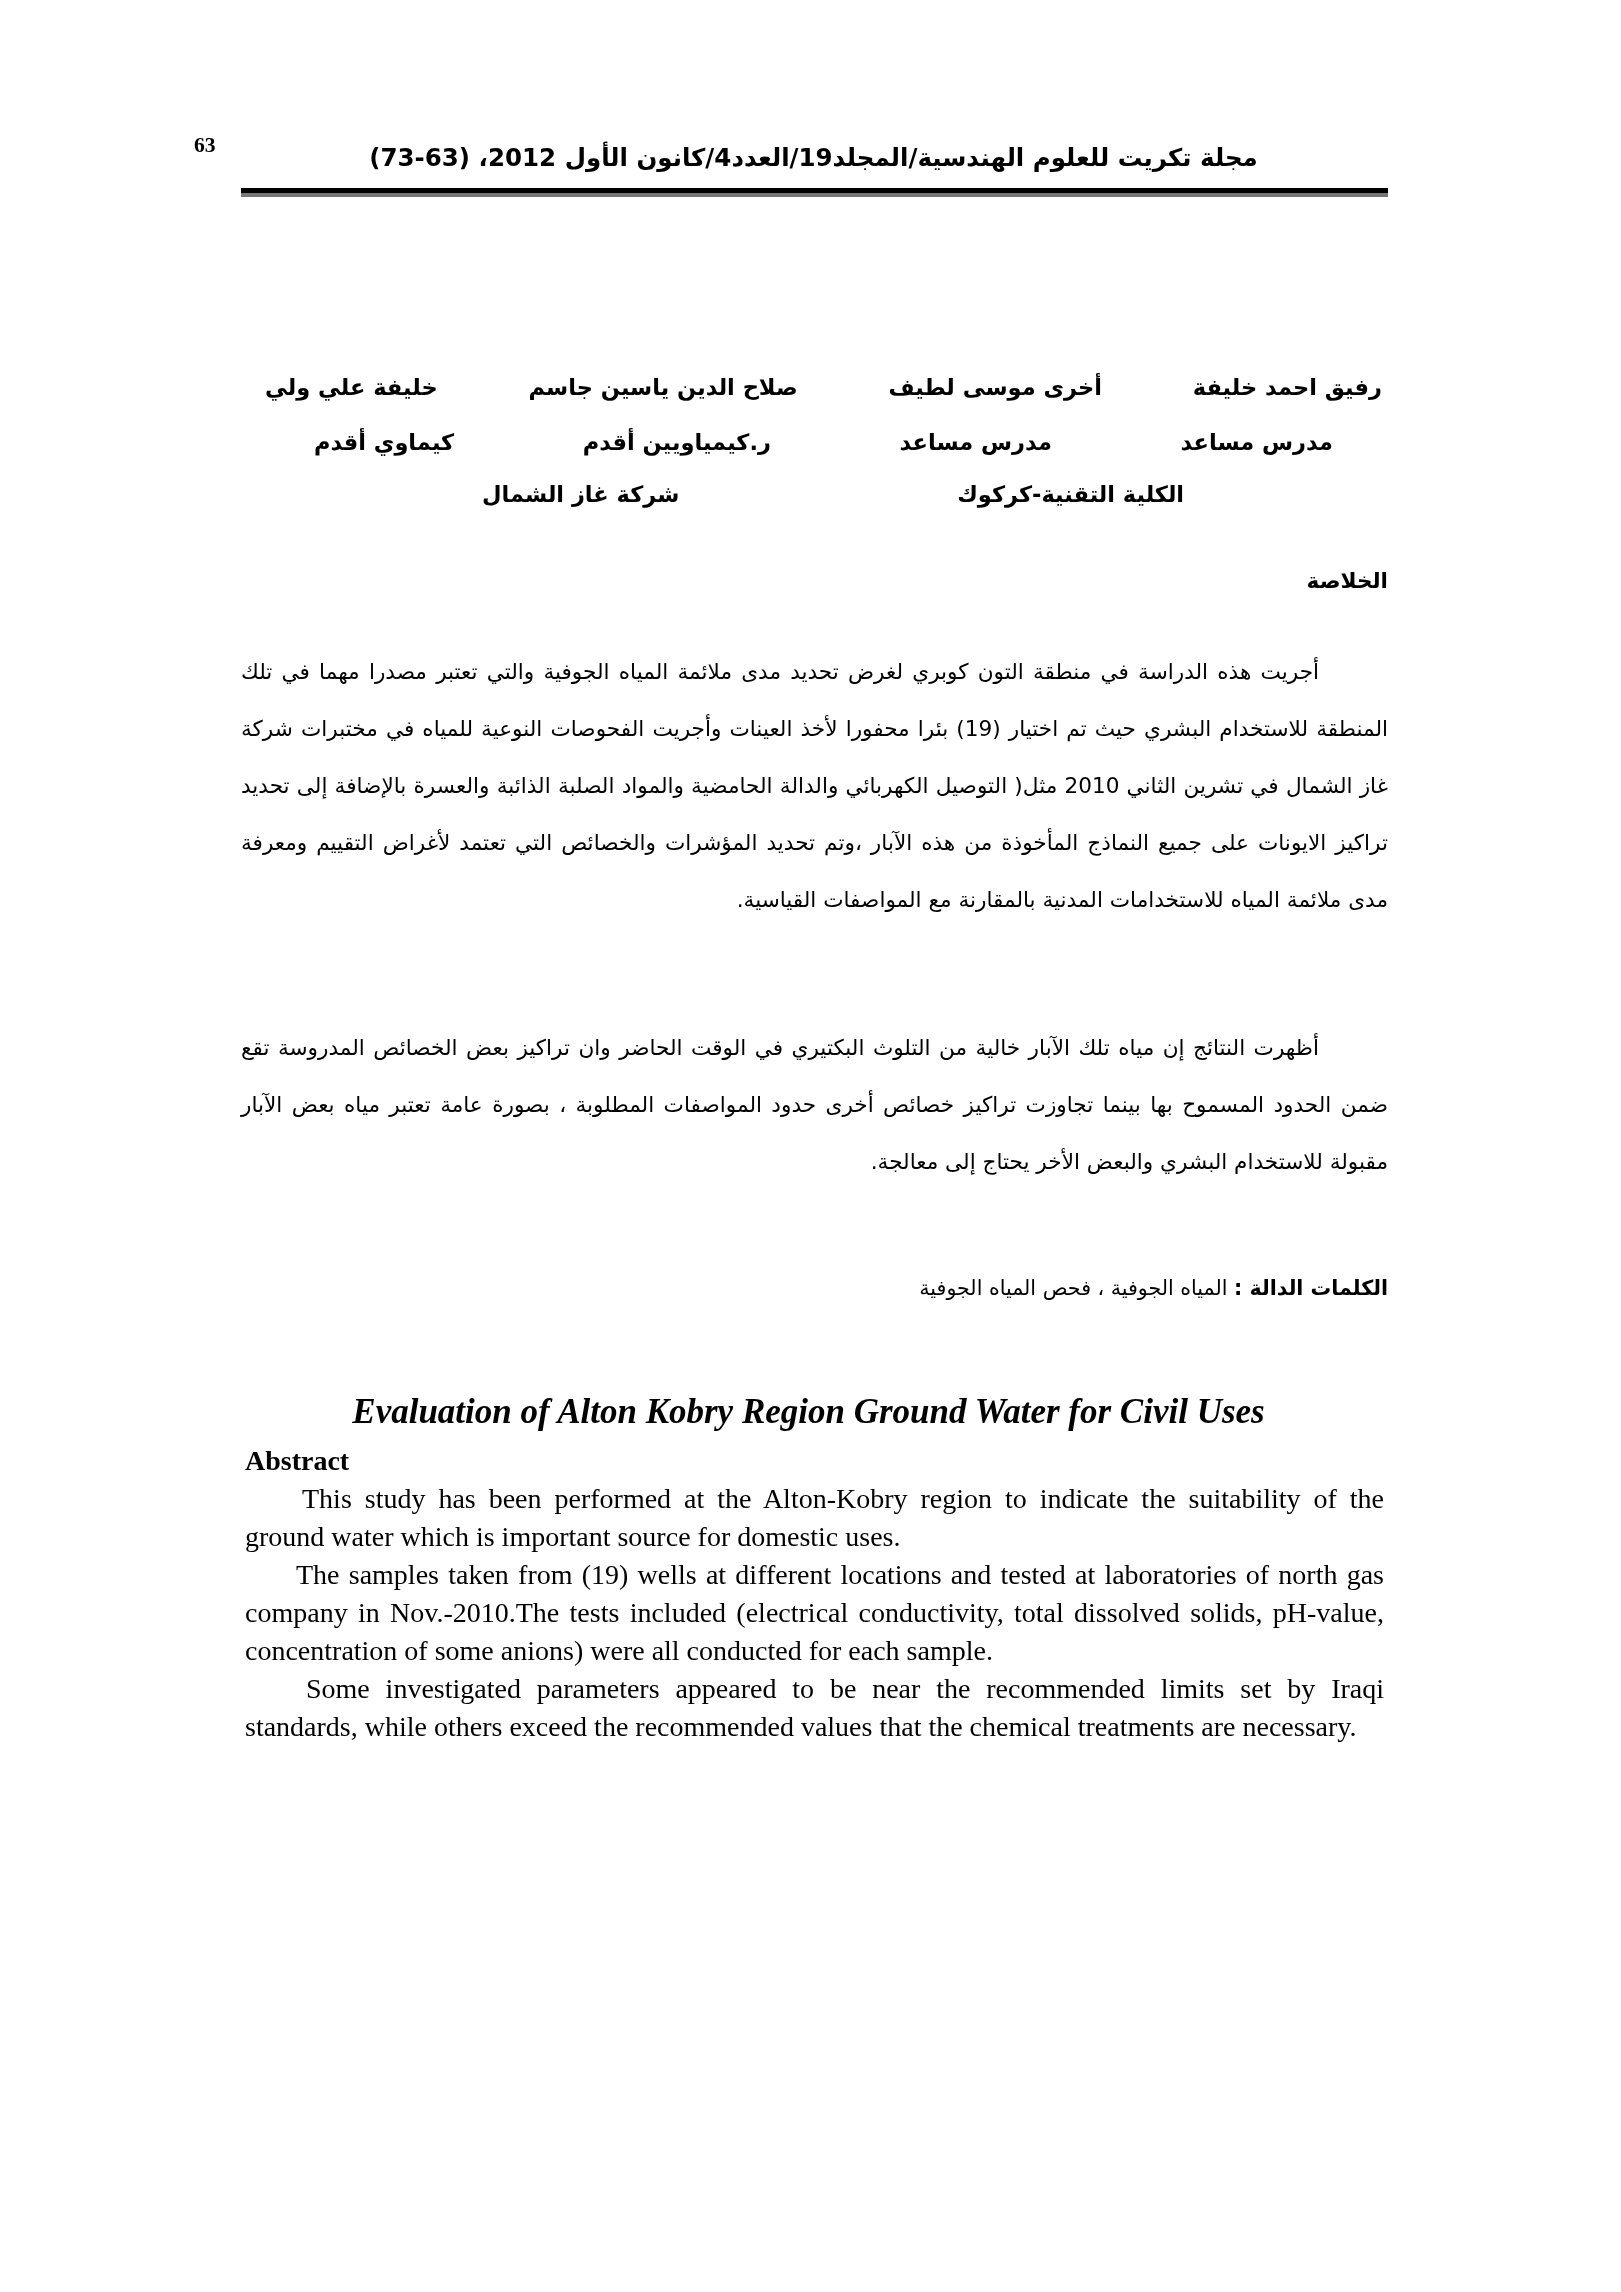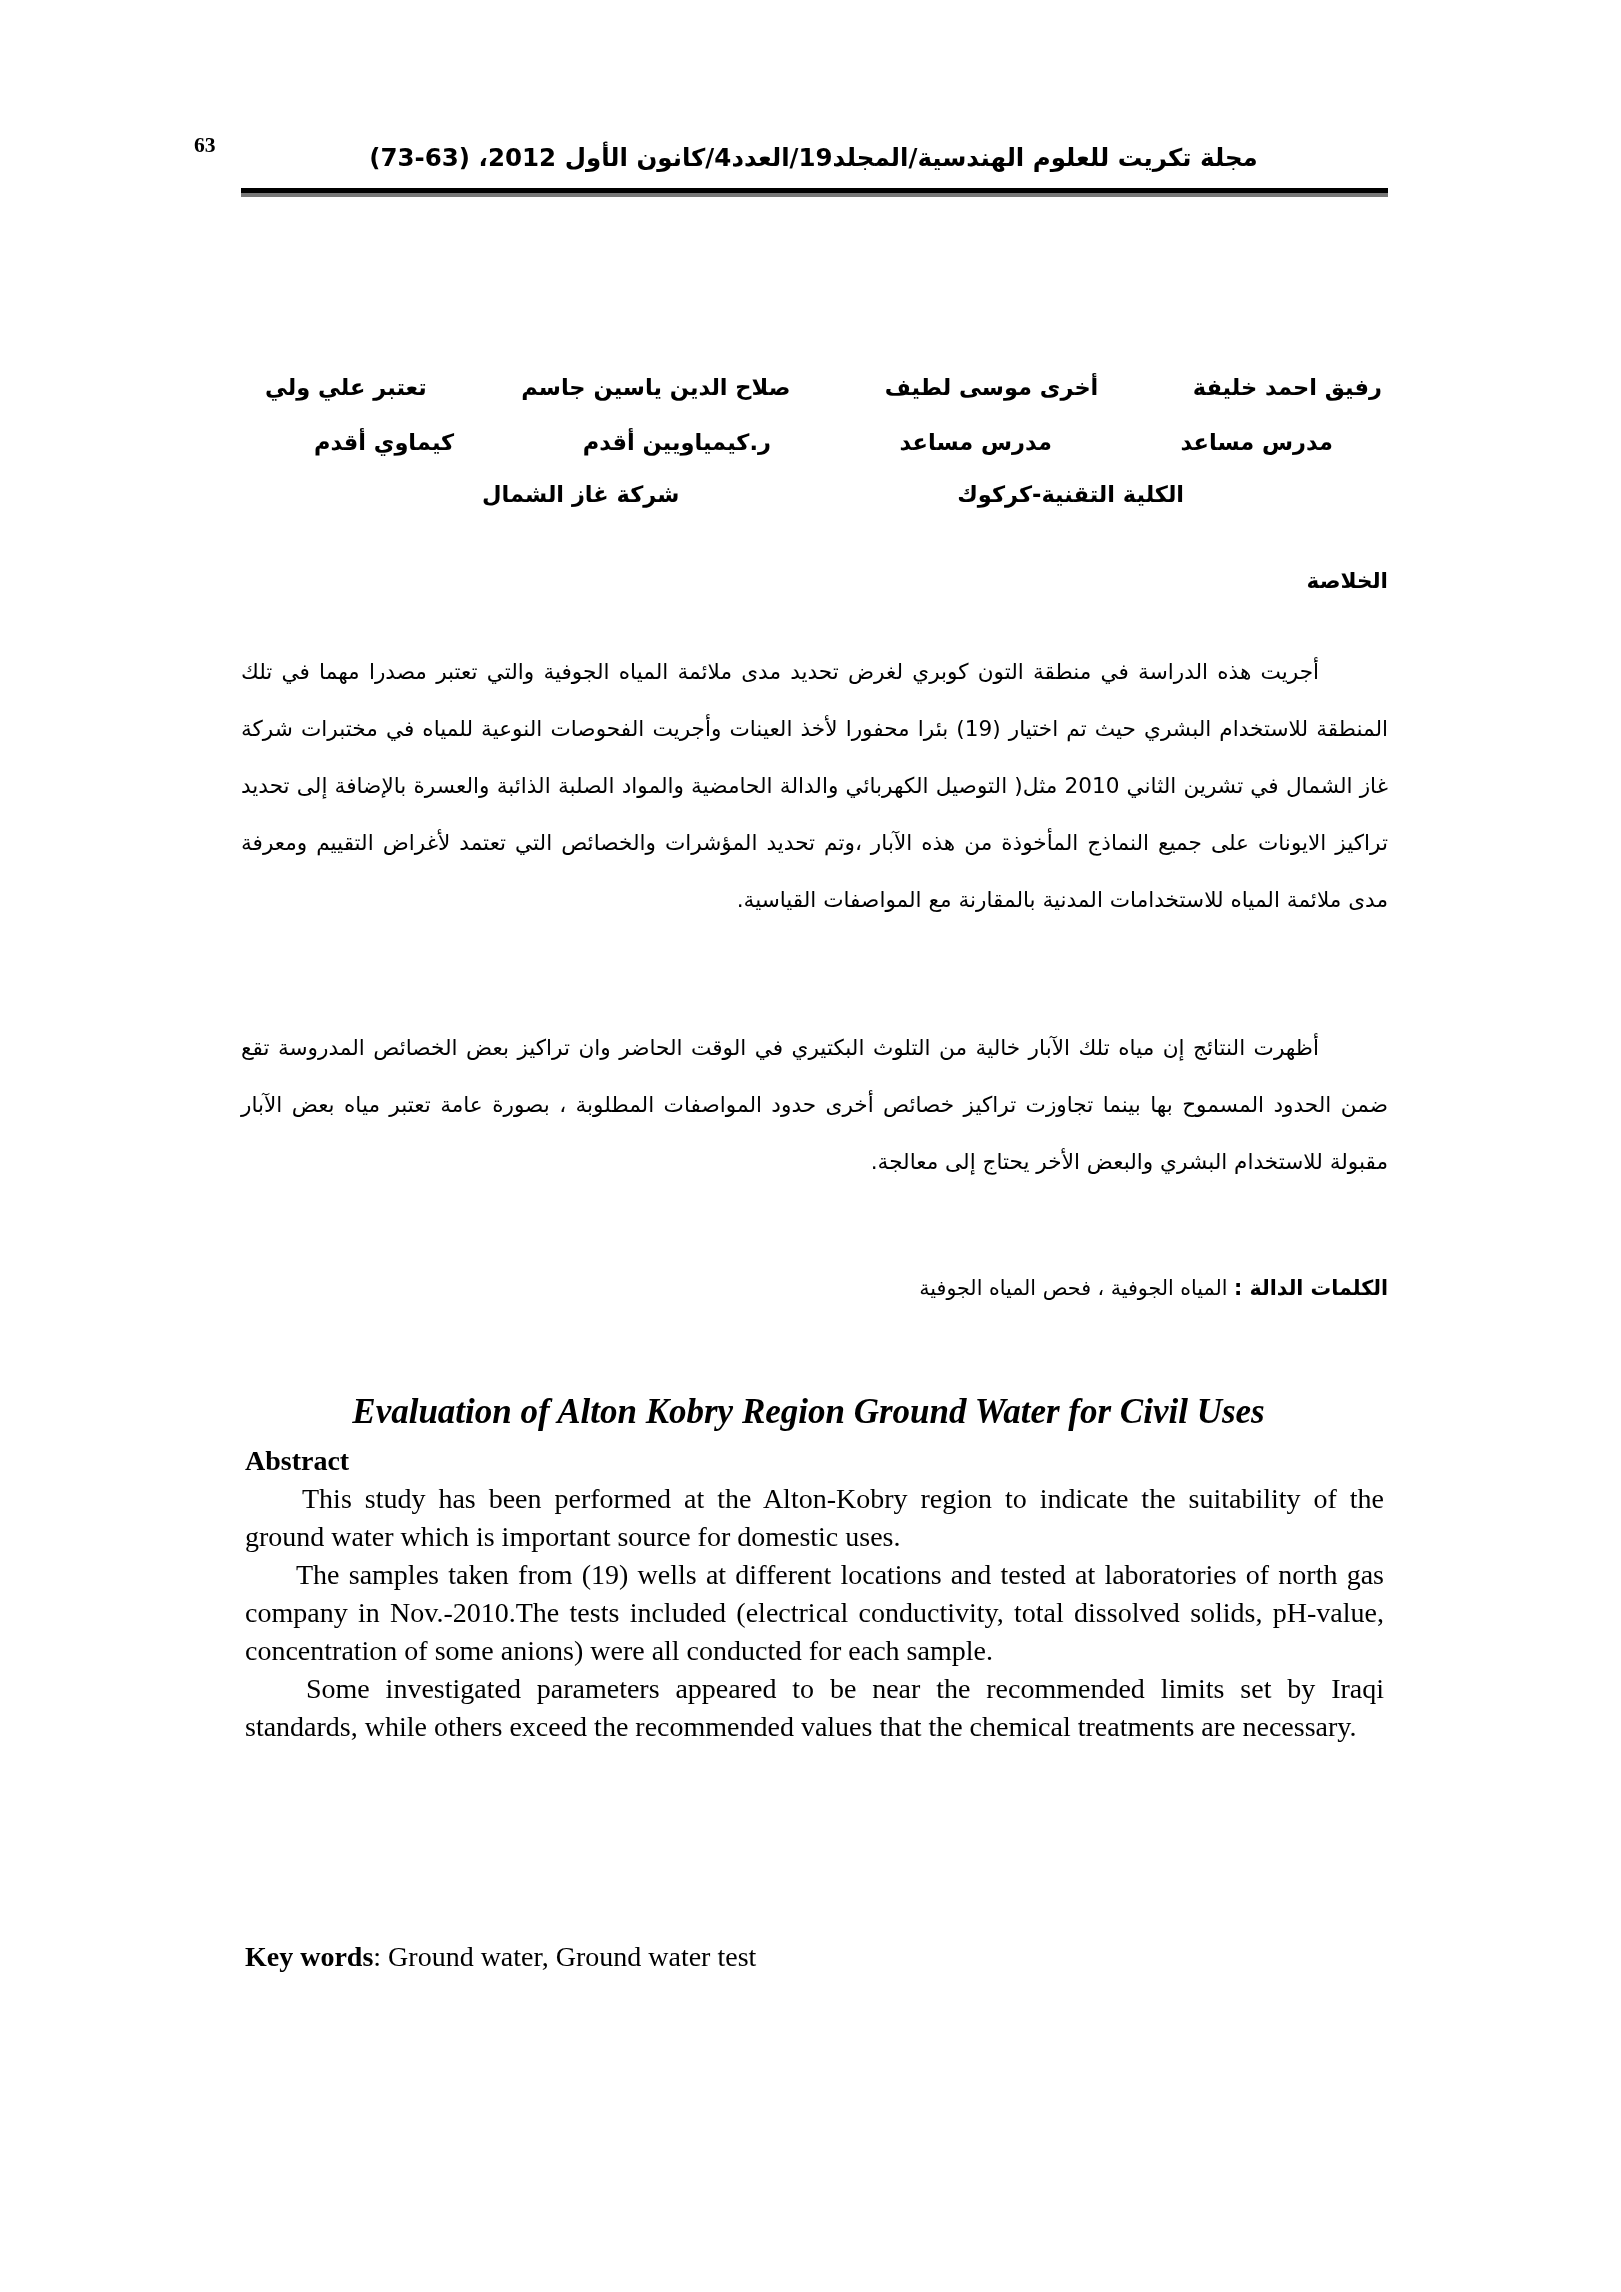--- a/index.html
+++ b/index.html
@@ -46,21 +46,21 @@
   <div class="running-header">مجلة تكريت للعلوم الهندسية/المجلد19/العدد4/كانون الأول 2012، (63-73)</div>
   <div class="header-rule"></div>
   <div class="header-rule-shadow"></div>
 
 
   <div class="authors">
     <div class="author-row">
       <span>رفيق احمد خليفة</span>
       <span>أخرى موسى لطيف</span>
       <span>صلاح الدين ياسين جاسم</span>
-      <span>تعتبر علي ولي</span>
+      <span>خليفة علي ولي</span>
     </div>
     <div class="author-row" style="padding:0 49px 0 49px;">
       <span>مدرس مساعد</span>
       <span>مدرس مساعد</span>
       <span>ر.كيمياويين أقدم</span>
       <span>كيماوي أقدم</span>
     </div>
     <div class="aff-row">
       <span>الكلية التقنية-كركوك</span>
       <span>شركة غاز الشمال</span>
@@ -81,18 +81,15 @@
 
   <div class="en-title">Evaluation of Alton Kobry Region Ground Water for Civil Uses</div>
   <div class="en-abstract-heading">Abstract</div>
 
   <div class="en-body">
     <p class="indent1">This study has been performed at the Alton-Kobry region to indicate the suitability of the ground water which is important source for domestic uses.</p>
     <p class="indent2">The samples taken from (19) wells at different locations and tested at laboratories of north gas company in Nov.-2010.The tests included (electrical conductivity, total dissolved solids, pH-value, concentration of some anions) were all conducted for each sample.</p>
     <p class="indent4">Some investigated parameters appeared to be near the recommended limits set by Iraqi standards, while others exceed the recommended values that the chemical treatments are necessary.</p>
   </div>
 
-  <div class="en-keywords">
-    <b>Key words</b><span>: Ground water, Ground water test</span>
-  </div>
 
 </div>
 
 
 </body></html>

